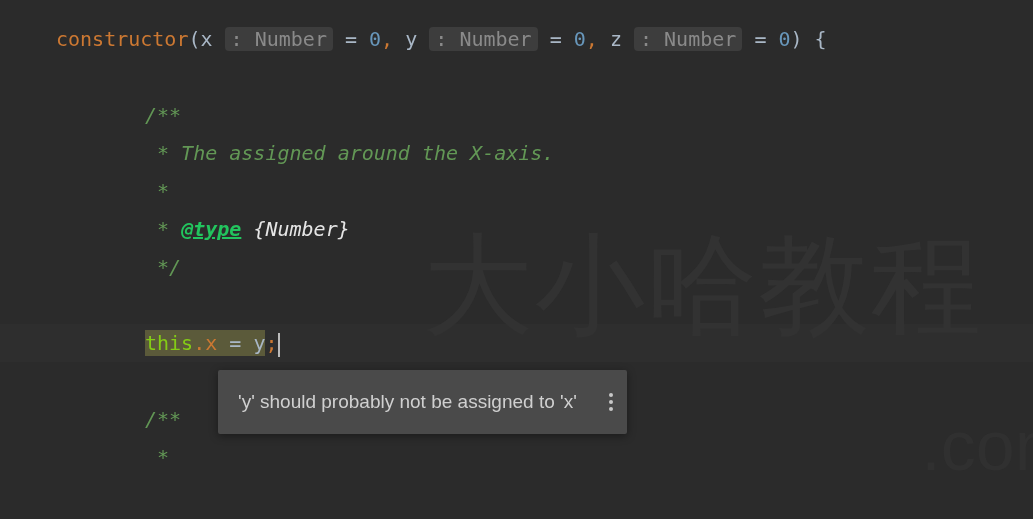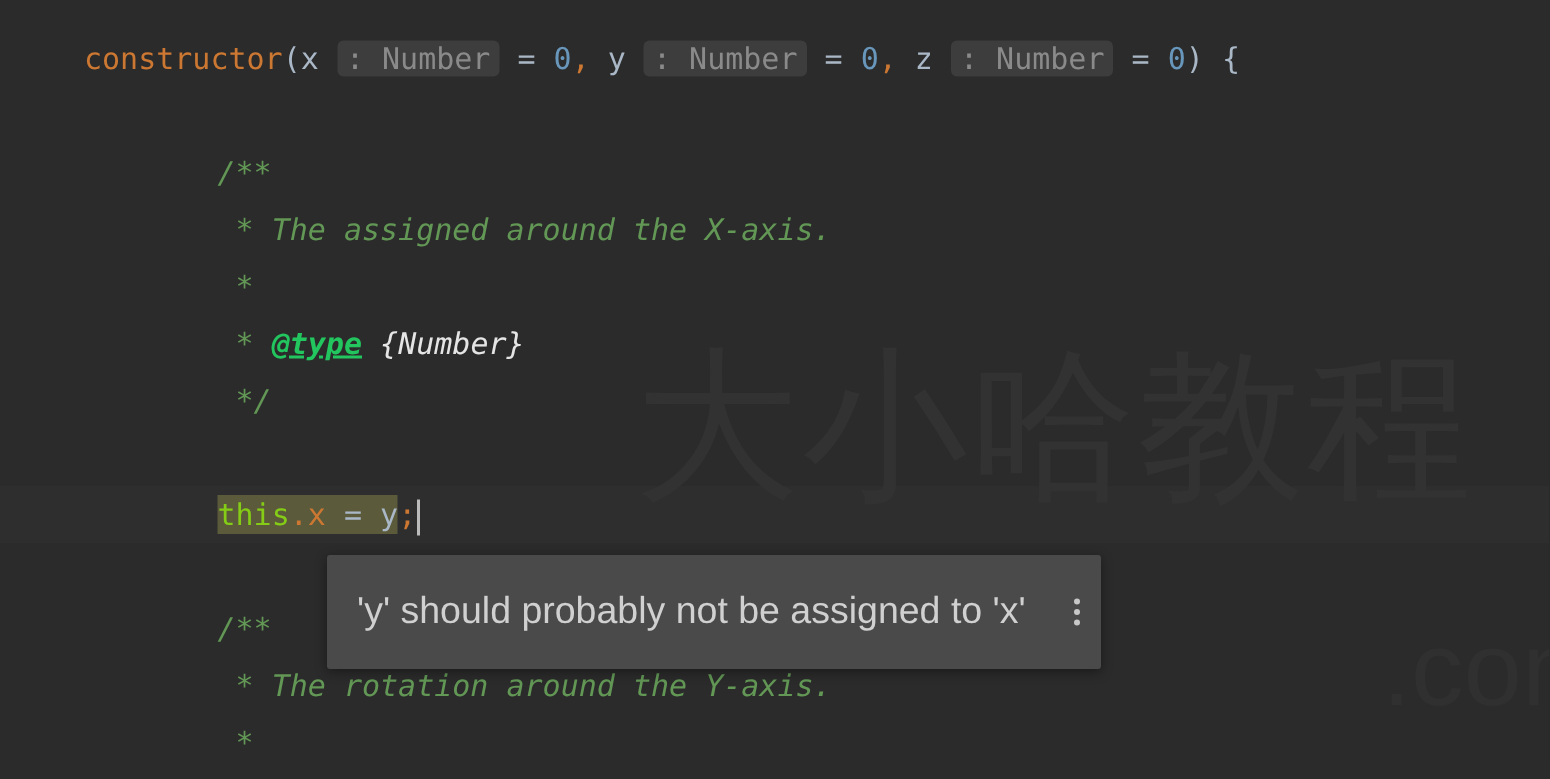--- a/index.html
+++ b/index.html
@@ -57,21 +57,21 @@
     margin-left: 1px;
   }
   .tooltip {
     position: absolute;
     left: 218px;
     top: 370px;
     background: #4a4a4a;
     color: #d0d0d0;
     font-family: -apple-system, "Segoe UI", sans-serif;
     font-style: normal;
-    font-size: 25px;
+    font-size: 19px;
     padding: 14px 50px 14px 20px;
     border-radius: 2px;
     box-shadow: 0 2px 8px rgba(0,0,0,0.4);
     display: flex;
     align-items: center;
     text-align: center;
   }
   .tooltip-more {
     position: absolute;
     right: 14px;
@@ -127,21 +127,20 @@
   <div class="line indent1"><span class="comment"> * </span><span class="doc-tag">@type</span><span class="doc-type"> {Number}</span></div>
   <div class="line indent1"><span class="comment"> */</span></div>
 
   <div class="line"> </div>
 
   <div class="line indent1 highlighted-row"><span class="sel"><span class="this-kw">this</span><span class="field">.x</span><span class="op"> = </span><span class="param">y</span></span><span class="semi">;</span><span class="cursor"></span></div>
 
   <div class="line"> </div>
 
   <div class="line indent1"><span class="comment">/**</span></div>
-  <div class="line indent1"><span class="comment"> * The rotation around the Y-axis.</span></div>
   <div class="line indent1"><span class="comment"> *</span></div>
 
 </div>
 
 <div class="tooltip">
   <span>'y' should probably not be assigned to 'x'</span>
   <div class="tooltip-more">
     <span></span>
       <span></span>
       <span></span>

